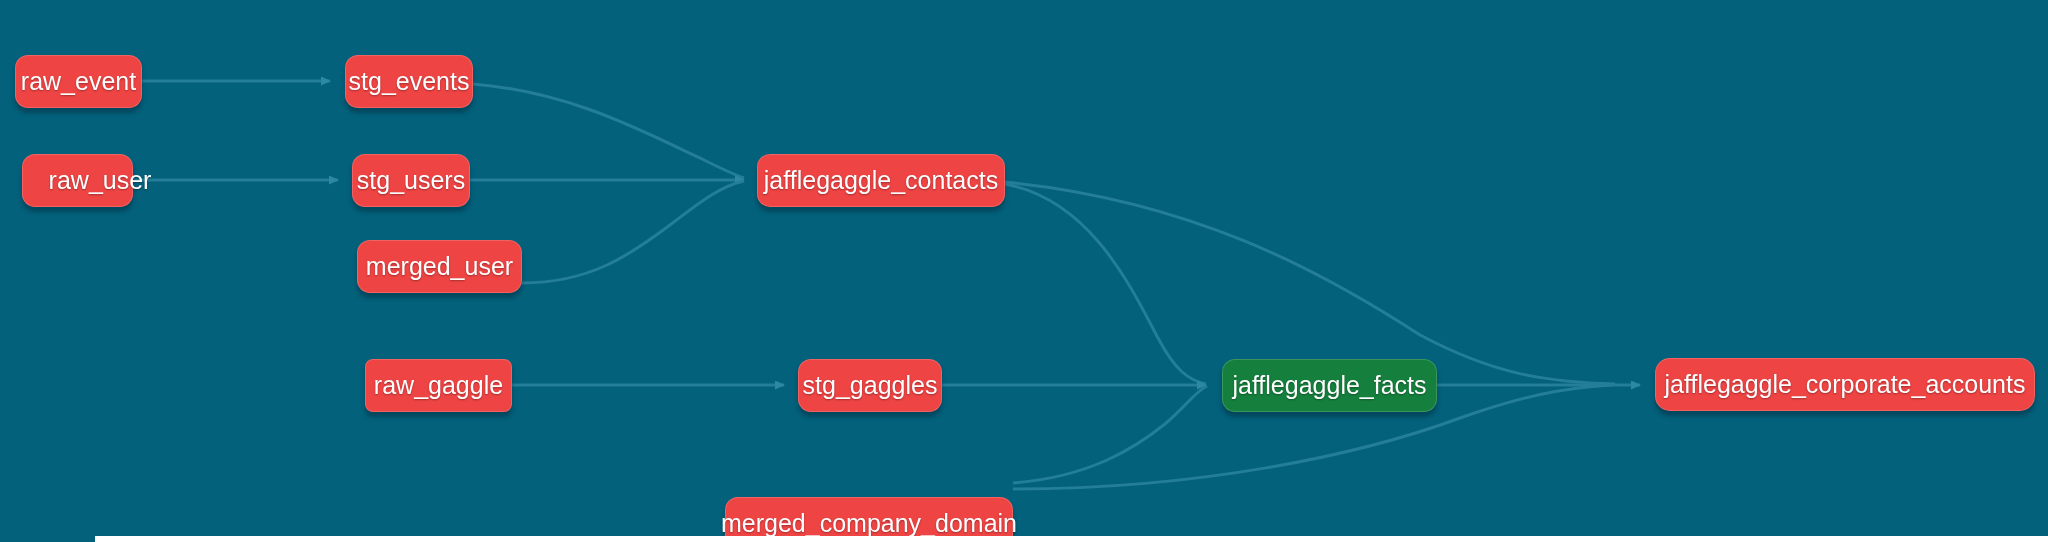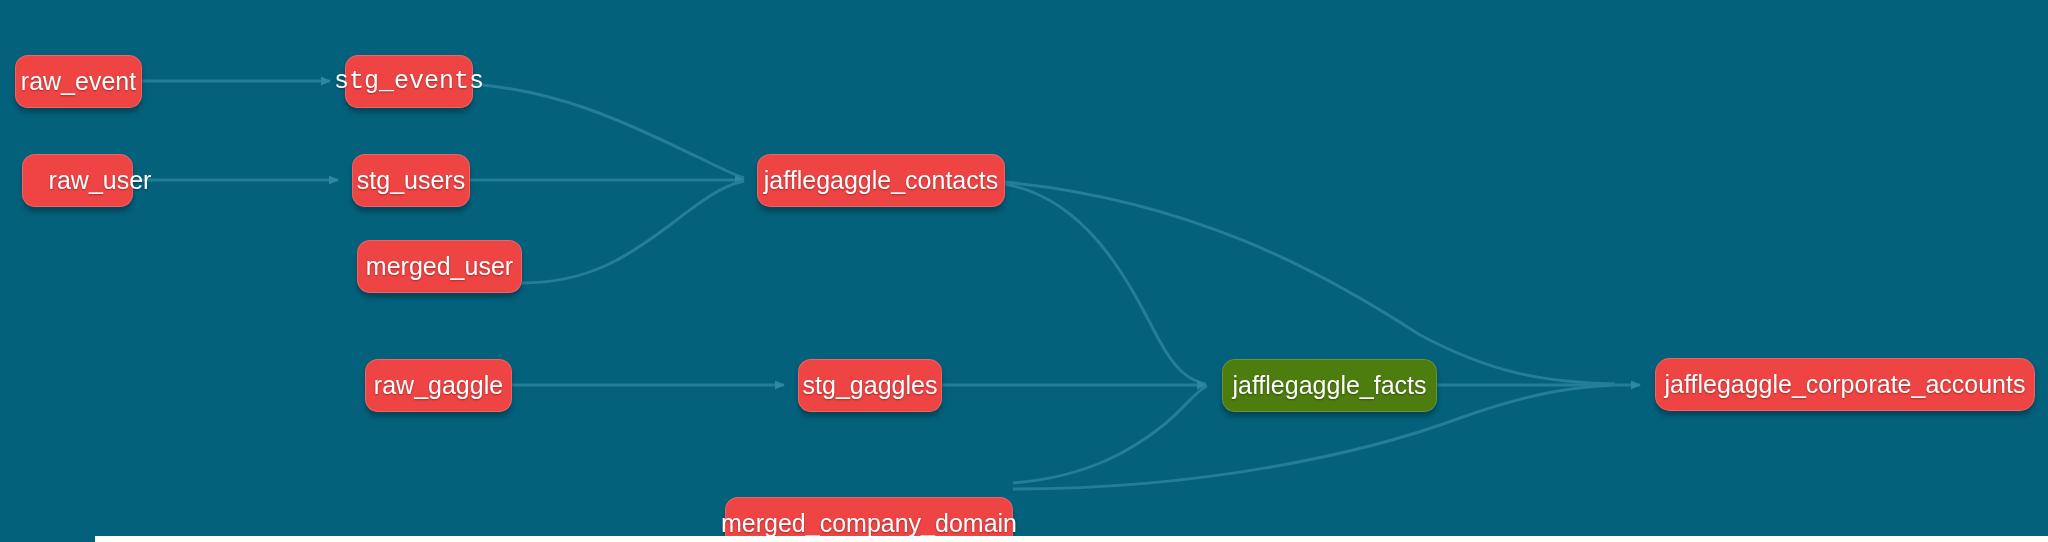--- a/index.html
+++ b/index.html
@@ -20,21 +20,21 @@
     text-align:center;
     white-space:nowrap;
     font-size:25px;
     background:#ef4444;
     border:1px solid rgba(255,255,255,0.16);
     box-shadow:0 5px 4px rgba(1,40,58,0.45);
     text-shadow:0 1px 2px rgba(0,0,0,0.35);
     display:flex;align-items:center;justify-content:center;
     cursor:pointer;
   }
-  .node.selected{background:#4d7c0f;}
+  .node.selected{background:#15803d;}
   #page-bottom-strip{
     position:absolute;
     background:#ffffff;
   }
 </style>
 </head>
 <body>
 
 <div id="canvas">
   <svg id="edge-layer" width="2048" height="542" viewBox="0 0 2048 542" xmlns="http://www.w3.org/2000/svg">
@@ -53,25 +53,25 @@
         <path class="edge" d="M1005,184 C1090,200 1130,285 1158,338 C1175,370 1188,380 1206,384" stroke="#247e98"></path>
         <path class="edge" d="M942,385 L1206,385" stroke="#247e98" marker-end="url(#arrowhead)"></path>
         <path class="edge" d="M1013,483 C1090,477 1135,448 1165,424 C1188,404 1196,391 1207,386" stroke="#247e98"></path>
         <path class="edge" d="M1437,385 L1640,385" stroke="#247e98" marker-end="url(#arrowhead)"></path>
         <path class="edge" d="M1005,182 C1190,200 1320,270 1420,335 C1490,372 1540,382 1615,384" stroke="#247e98"></path>
         <path class="edge" d="M1013,489 C1200,489 1360,455 1460,418 C1520,397 1560,388 1612,385" stroke="#247e98"></path>
       </g>
   </svg>
   <div id="nodes">
       <div class="node" style="left: 15px; top: 55px; width: 127px; height: 53px;">raw_event</div>
-      <div class="node" style="left: 345px; top: 55px; width: 128px; height: 53px; font-family: Liberation Mono, monospace;">stg_events</div>
+      <div class="node" style="left: 345px; top: 55px; width: 128px; height: 53px;">stg_events</div>
       <div class="node" style="left: 22px; top: 154px; width: 111px; height: 53px; padding-left: 45px;">raw_user</div>
       <div class="node" style="left: 352px; top: 154px; width: 118px; height: 53px;">stg_users</div>
       <div class="node" style="left: 757px; top: 154px; width: 248px; height: 53px;">jafflegaggle_contacts</div>
       <div class="node" style="left: 357px; top: 240px; width: 165px; height: 53px;">merged_user</div>
-      <div class="node" style="left: 365px; top: 359px; width: 147px; height: 53px;">raw_gaggle</div>
+      <div class="node" style="left: 365px; top: 359px; width: 147px; height: 53px; border-radius: 8px;">raw_gaggle</div>
       <div class="node" style="left: 798px; top: 359px; width: 144px; height: 53px;">stg_gaggles</div>
       <div class="node selected" style="left: 1222px; top: 359px; width: 215px; height: 53px;">jafflegaggle_facts</div>
       <div class="node" style="left: 1655px; top: 358px; width: 380px; height: 53px; border-radius: 15px;">jafflegaggle_corporate_accounts</div>
       <div class="node" style="left: 725px; top: 461px; width: 288px; height: 53px; margin-top: 36px;">merged_company_domain</div>
     </div>
   <div id="page-bottom-strip" style="left: 95px; top: 536px; width: 1953px; height: 6px; background: rgb(255, 255, 255);"></div>
 </div>
 
 </body></html>

